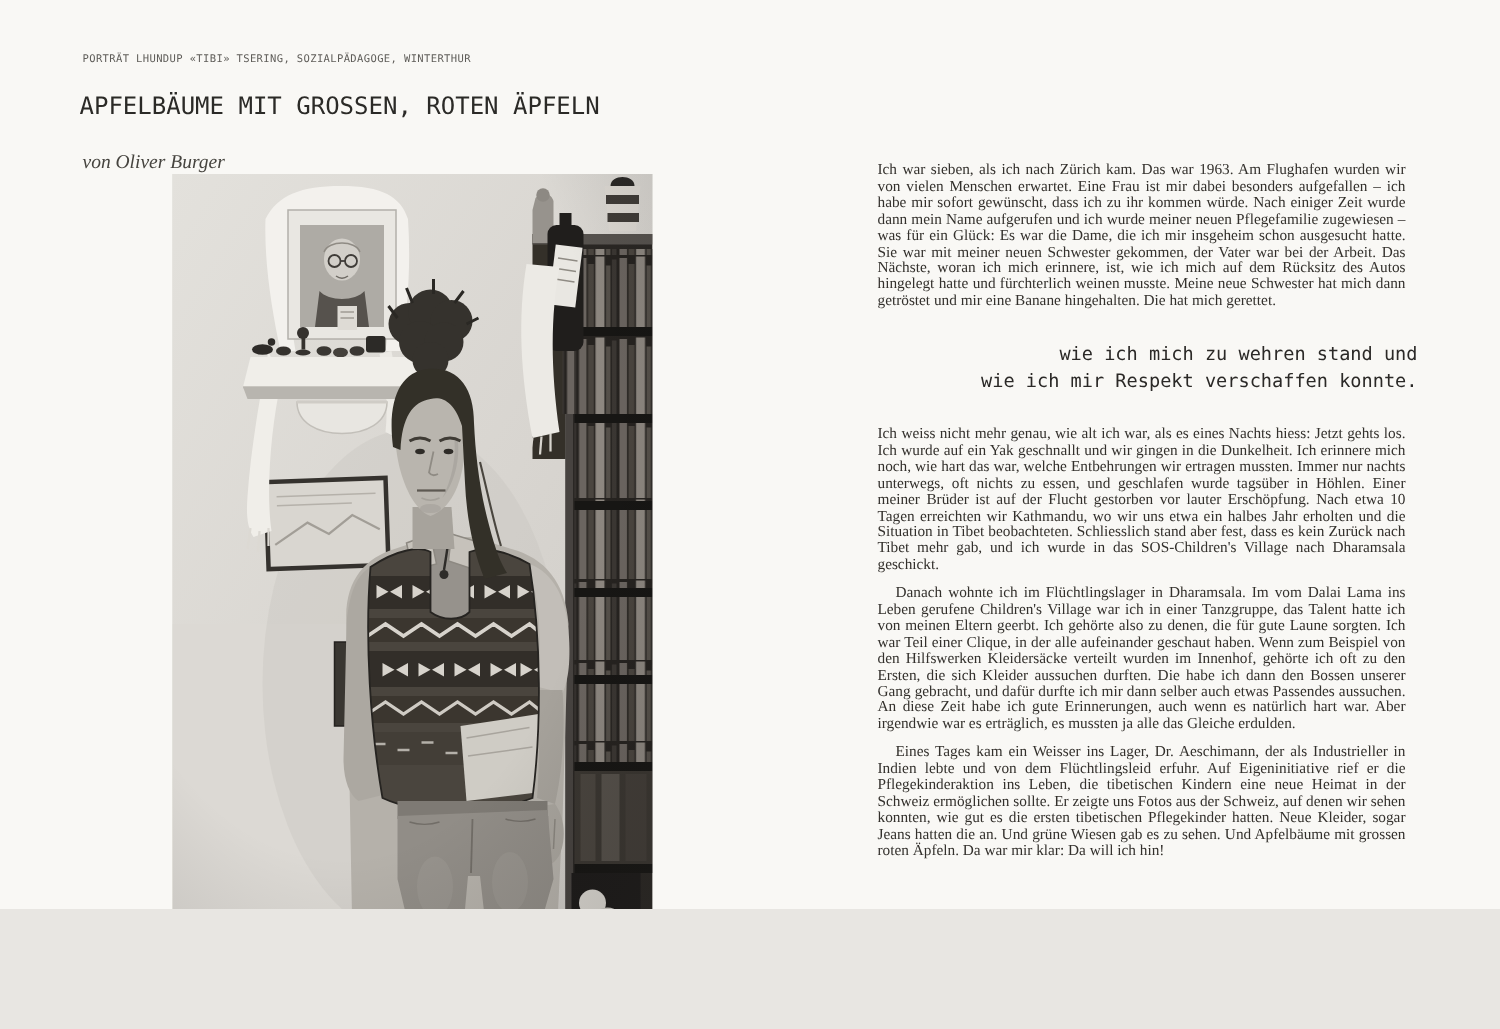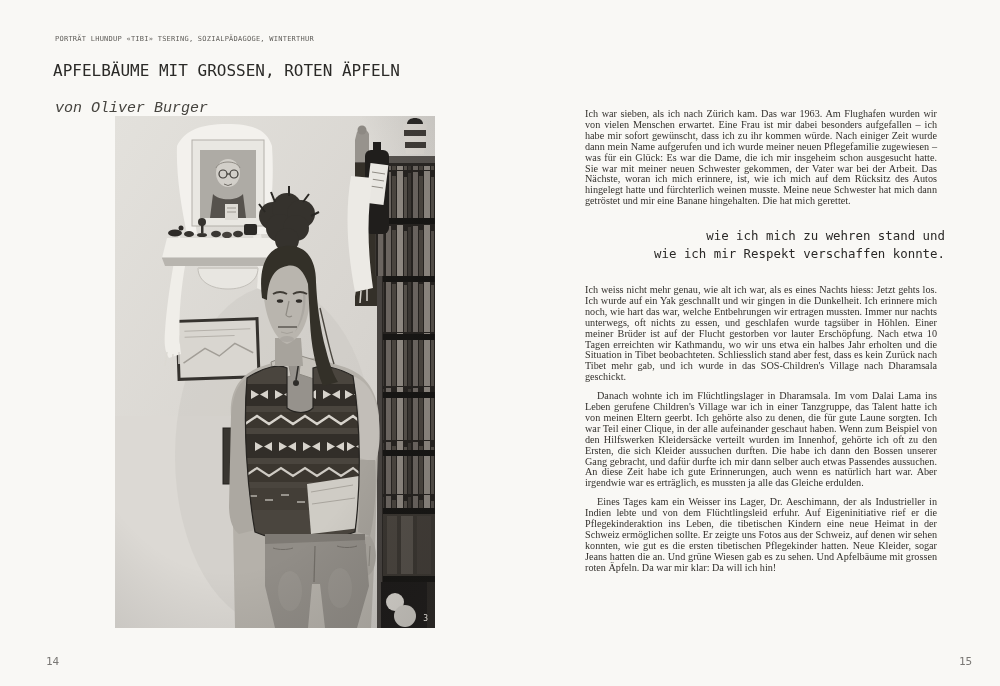--- a/index.html
+++ b/index.html
@@ -1,33 +1,33 @@
 <!DOCTYPE html>
 <html lang="de"><head>
 <meta charset="utf-8">
 <style>
   html,body{margin:0;padding:0;background:#e8e6e2;}
   .spread{
-    position:relative;width:1000px;height:686px;margin:0 auto;
+    position:relative;width:1000px;height:606px;margin:0 auto;
     background:#f9f8f5;overflow:hidden;
     font-family:"Liberation Serif",serif;color:#33302c;
   }
   .mono{font-family:"DejaVu Sans Mono",monospace;}
   .kicker{
     position:absolute;left:55px;top:35px;
     font-size:7px;letter-spacing:.25px;color:#5f5d59;white-space:nowrap;
   }
   .title{
     position:absolute;left:53px;top:61px;
     font-size:16px;font-weight:normal;letter-spacing:0;color:#2b2a27;white-space:nowrap;margin:0;
   }
   .byline{
     position:absolute;left:55px;top:100px;
-    font-family:Liberation Mono, monospace;font-style:italic;
-    font-size:15px;color:#46443f;
+    font-family:Liberation Serif, serif;font-style:italic;
+    font-size:13px;color:#46443f;
   }
   figure.photo{
     position:absolute;left:115px;top:116px;width:320px;height:512px;margin:0;
     background:#d6d3ce;
   }
   figure.photo svg{display:block;width:320px;height:512px;}
   .fig-num{
     position:absolute;right:7px;bottom:5px;
     font-size:8px;color:#d8d5cf;
   }

